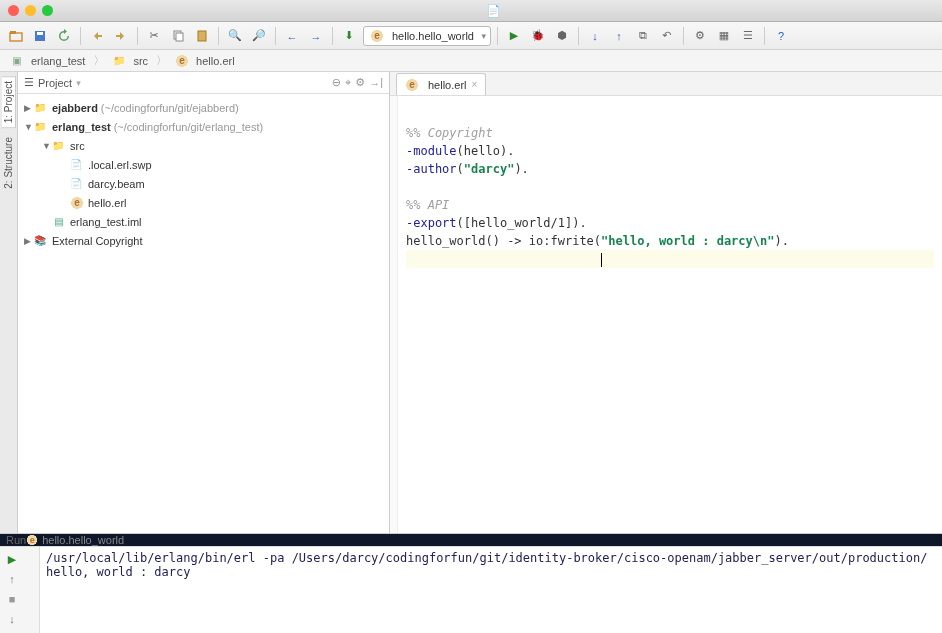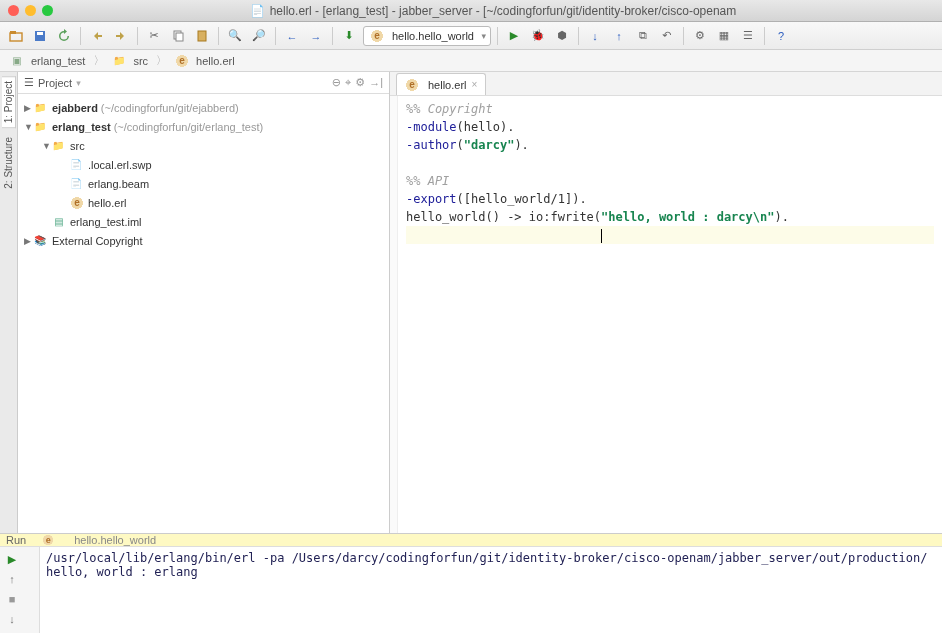--- a/index.html
+++ b/index.html
@@ -34,27 +34,27 @@
 .ticon.erl { background:radial-gradient(circle,#f0d8a8 60%,transparent 61%); color:#b07028; font-weight:bold; border-radius:50%; }
 .ticon.mod { color:#8a8; }
 .ticon.lib { color:#888; }
 .path-suffix { color:#999; margin-left:3px; }
 .editor-area { flex:1; display:flex; flex-direction:column; background:#fff; min-width:0; }
 .editor-tabs { height:24px; border-bottom:1px solid #ddd; display:flex; align-items:flex-end; padding-left:6px; background:#f3f3f3; }
 .etab { height:22px; border:1px solid #ccc; border-bottom:none; background:#fff; padding:0 8px; display:flex; align-items:center; gap:5px; font-size:11px; border-radius:3px 3px 0 0; }
 .etab .close { color:#aaa; font-size:10px; cursor:pointer; }
 .code { flex:1; display:flex; font-family:Menlo,Consolas,monospace; font-size:12px; line-height:18px; overflow:auto; }
 .gutter { width:8px; background:#fafafa; border-right:1px solid #eee; }
-.codebody { padding:4px 8px; white-space:pre; color:#333; position:relative; flex:1; }
+.codebody { padding:4px 8px; white-space:pre; color:#333; position:relative; flex:1;margin-top:24px; }
 .c-comment { color:#a0a0a0; font-style:italic; }
 .c-kw { color:#20209a; }
 .c-string { color:#188550; font-weight:bold; }
 .caret-line { background:#fdfce8; display:block; }
 .run-panel { height:100px; border-top:1px solid #ccc; background:#fff; display:flex; flex-direction:column; }
-.run-header { height:20px; background:#fef9c3; border-bottom:1px solid #ddd; display:flex; align-items:center; padding:0 6px; font-size:11px; color:#666; gap:16px; }
+.run-header { height:20px; background:#0f172a; border-bottom:1px solid #ddd; display:flex; align-items:center; padding:0 6px; font-size:11px; color:#666; gap:0; }
 .run-body { flex:1; display:flex; }
 .run-tools { width:40px; background:#f5f5f5; border-right:1px solid #ddd; display:flex; flex-direction:column; flex-wrap:wrap; padding:4px; gap:4px; }
 .run-tools .rb { width:16px; height:16px; display:flex; align-items:center; justify-content:center; color:#777; cursor:pointer; }
 .run-tools .play { color:#2a8a2a; }
 .run-tools .stop { color:#999; }
 .console { flex:1; font-family:Menlo,Consolas,monospace; font-size:12px; padding:4px 6px; color:#225; white-space:pre-wrap; overflow:auto; }
 .green { color:#2a8a2a; }
 .blue { color:#2a5cbf; }
 svg { display:block; }
 </style>
@@ -62,21 +62,20 @@
 <body>
 
 <div class="titlebar">
   <div class="traffic">
     <div class="tl red"></div>
     <div class="tl yel"></div>
     <div class="tl grn"></div>
   </div>
   <div class="title-text">
     <span>📄</span>
-    <span>hello.erl - [erlang_test] - jabber_server - [~/codingforfun/git/identity-broker/cisco-openam</span>
   </div>
 </div>
 
 <div class="toolbar">
   <div class="tbtn">
       <svg width="14" height="14">
         <rect x="1" y="4" width="12" height="8" fill="none" stroke="#c98a2d" stroke-width="1.4"></rect>
         <rect x="1" y="2" width="6" height="3" fill="#c98a2d"></rect>
       </svg>
     </div>
@@ -198,21 +197,21 @@
         <span class="arrow">▼</span>
         <span class="ticon folder">📁</span>
         <span>src</span>
       </div>
       <div class="tree-row" style="padding-left:52px">
         <span class="ticon file">📄</span>
         <span>.local.erl.swp</span>
       </div>
       <div class="tree-row" style="padding-left:52px">
         <span class="ticon file">📄</span>
-        <span>erlang.beam</span>
+        <span>darcy.beam</span>
       </div>
       <div class="tree-row" style="padding-left:52px">
         <span class="ticon erl">e</span>
         <span>hello.erl</span>
       </div>
       <div class="tree-row" style="padding-left:34px">
         <span class="ticon file" style="color:#5a8">▤</span>
         <span>erlang_test.iml</span>
       </div>
       <div class="tree-row" style="padding-left:6px">
@@ -254,15 +253,15 @@
   <div class="run-body">
     <div class="run-tools">
       <div class="rb play">▶</div>
       <div class="rb">↑</div>
       <div class="rb stop">■</div>
       <div class="rb">↓</div>
       <div class="rb">⏸</div>
 
     </div>
     <div class="console"><span>/usr/local/lib/erlang/bin/erl -pa /Users/darcy/codingforfun/git/identity-broker/cisco-openam/jabber_server/out/production/</span>
-<span>hello, world : erlang</span></div>
+<span>hello, world : darcy</span></div>
   </div>
 </div>
 
 </body></html>

